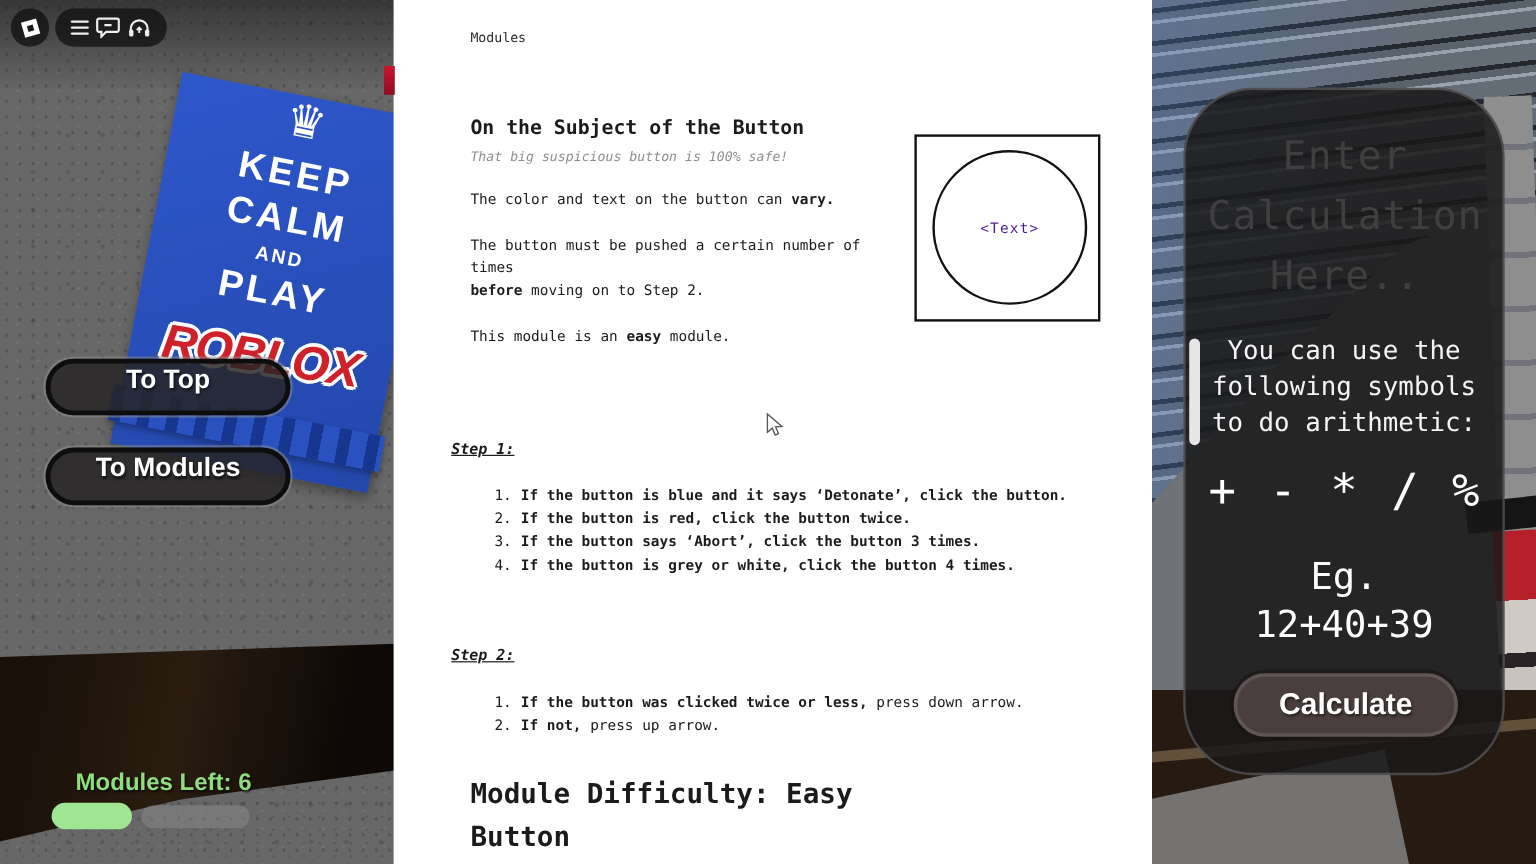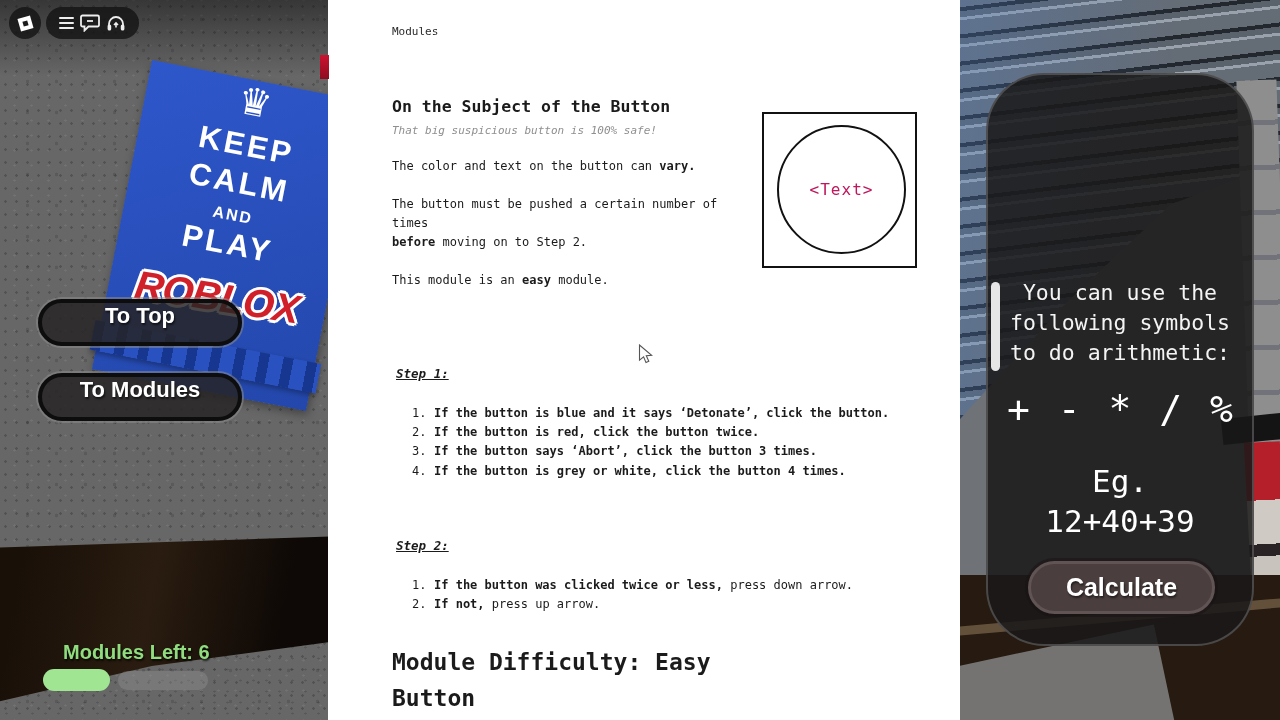--- a/index.html
+++ b/index.html
@@ -80,35 +80,35 @@
   
   .page{left:328px;top:0;width:632px;height:720px;background:#ffffff;z-index:2;
     font-family:"DejaVu Sans Mono","Liberation Mono",monospace;color:#1b1b1b;}
   .red-sliver{left:320px;top:55px;width:9px;height:24px;z-index:3;
     background:linear-gradient(#cc1330,#8e0d20);}
   .breadcrumb{position:absolute;left:64px;top:25px;font-size:11px;color:#2a2a2a;}
   .doc-title{position:absolute;left:64px;top:97px;font-size:16.5px;font-weight:bold;white-space:nowrap;}
   .doc-sub{position:absolute;left:64px;top:124px;font-size:11px;font-style:italic;color:#8f8f8f;}
   .doc-p{position:absolute;left:64px;width:548px;font-size:12px;line-height:19px;white-space:pre-line;}
   .p1{top:157px;} .p2{top:195px;} .p3{top:271px;} .p4{top:309px;} .p5{top:500px;}
-  .step-h{position:absolute;left:68px;font-size:12.5px;font-weight:bold;font-style:italic;
+  .step-h{position:absolute;left:48px;font-size:12.5px;font-weight:bold;font-style:italic;
     text-decoration:underline;text-align:right;}
   .s1{top:366px;} .s2{top:538px;}
   .doc-list{position:absolute;left:84px;width:520px;}
   .ol1{top:404px;} .ol2{top:576px;}
   .doc-li{display:flex;font-size:12px;line-height:19.2px;}
   .li-num{width:22px;flex:none;}
   .li-text{white-space:pre-wrap;}
   .doc-h2{position:absolute;left:64px;top:644px;font-size:23px;font-weight:bold;line-height:36px;
     white-space:pre-line;}
   .diagram{position:absolute;left:434px;top:112px;width:151px;height:152px;border:2px solid #111;
     background:#fff;}
   .diagram .circle{position:absolute;left:13px;top:11px;width:125px;height:125px;border:2px solid #111;
     border-radius:50%;display:flex;align-items:center;justify-content:center;}
-  .diagram .dlabel{font-size:16px;color:#be185d;letter-spacing:1px;}
+  .diagram .dlabel{font-size:12px;color:#4c1d95;letter-spacing:1px;}
 
   
   .bg-right{left:960px;top:0;width:320px;height:720px;overflow:hidden;z-index:0;background:#6f7277;}
   .slats{position:absolute;left:-30px;top:-40px;width:420px;height:540px;
     transform:rotate(-7deg);
     background:repeating-linear-gradient(180deg,#23282e 0 4px,#5a626b 4px 10px,#99a2ac 10px 13px,#646c76 13px 27px);
     clip-path:polygon(0 0,100% 0,100% 38%,58% 46%,30% 62%,0 82%);}
   .slats-blue{position:absolute;left:-30px;top:-40px;width:420px;height:540px;transform:rotate(-7deg);
     background:linear-gradient(100deg,rgba(80,130,205,.38),rgba(80,130,205,0) 55%);
     clip-path:polygon(0 0,100% 0,100% 38%,58% 46%,30% 62%,0 82%);}
@@ -241,20 +241,21 @@
     <div class="diagram">
       <div class="circle">
         <span class="dlabel">&lt;Text&gt;</span>
       </div>
     </div>
   </div>
 
   <div class="abs red-sliver"></div>
 
   <div class="abs panel">
+    <div class="calc-input">Enter Calculation Here..</div>
     <div class="scroll-thumb"></div>
     <div class="calc-instr">You can use the
 following symbols
 to do arithmetic:</div>
     <div class="calc-symbols">+ - * / %</div>
     <div class="calc-eg">Eg.</div>
     <div class="calc-example">12+40+39</div>
     <div class="calc-btn">
       <span>Calculate</span>
     </div>

